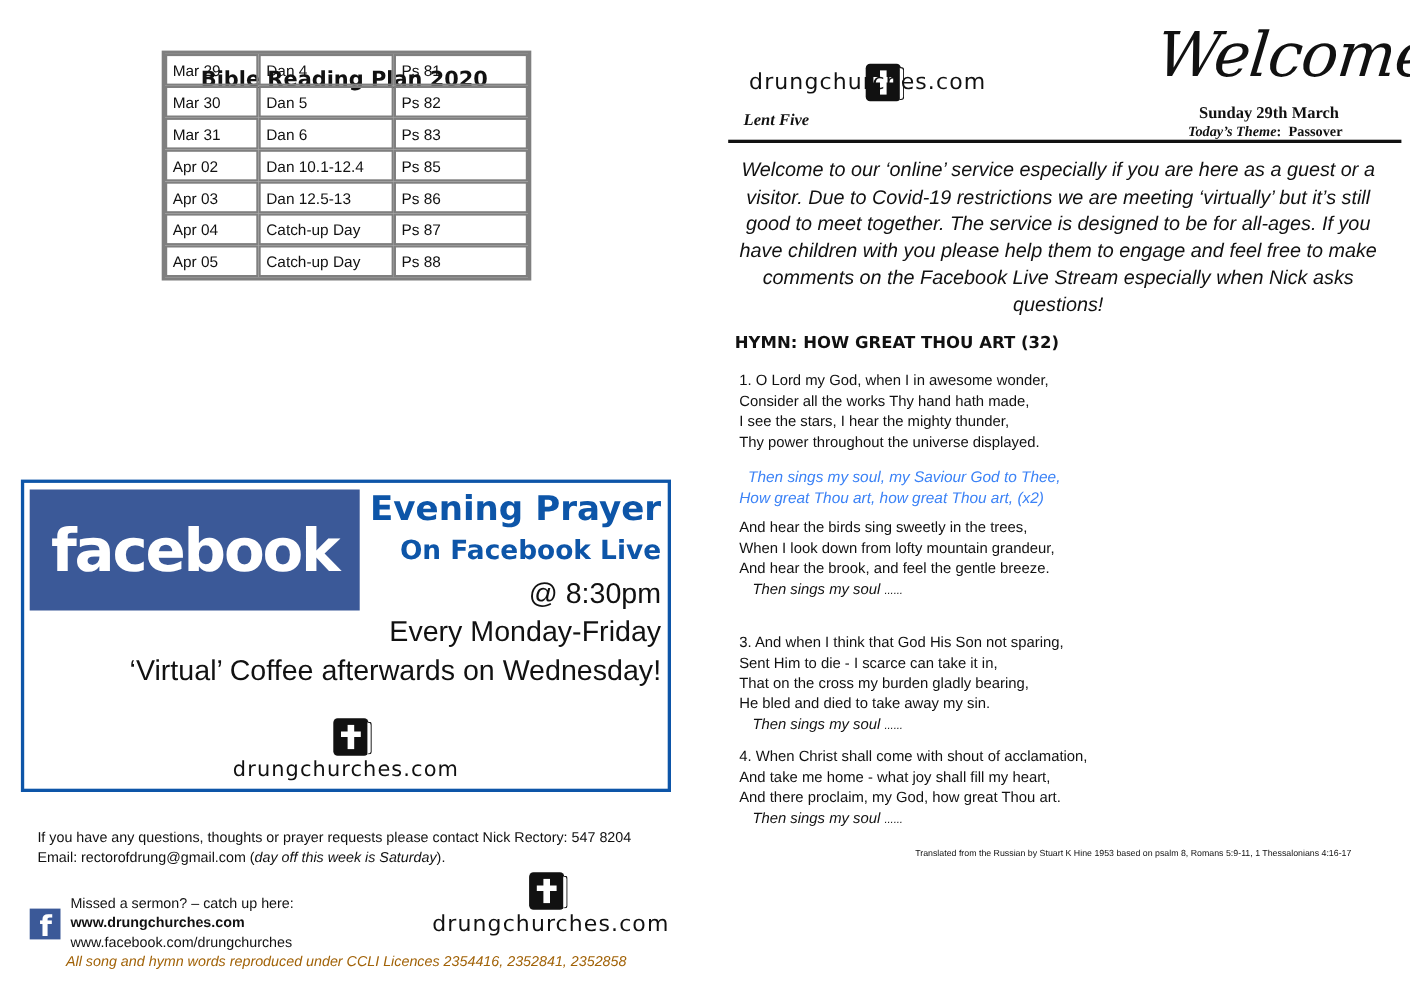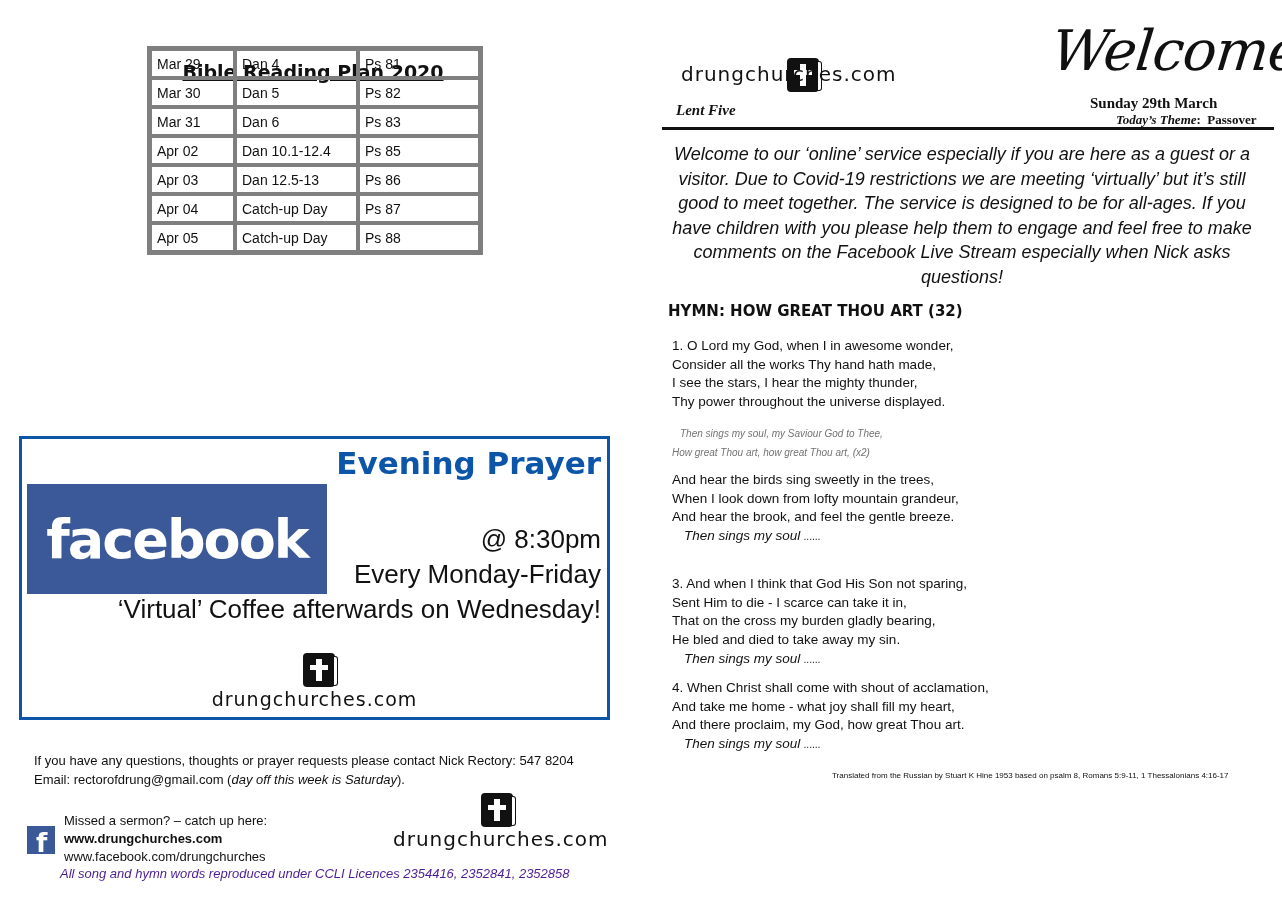--- a/index.html
+++ b/index.html
@@ -11,62 +11,62 @@
   
   #plan-title { left: 148px; top: 20px; width: 330px; text-align: center; font-size: 19px; font-weight: bold; text-decoration: underline; font-family: "DejaVu Sans", sans-serif; color:#111;margin-top:41px; }
   #plan-table { left: 147px; top: 46px; border-collapse: separate; border-spacing: 0; border: 3px solid #7f7f7f; }
   #plan-table td { border: 2px solid #7f7f7f; font-size: 14px; padding: 0 5px; height: 29px; font-family: "Liberation Sans", sans-serif; color:#111; }
   #plan-table td.c0 { width: 85px; }
   #plan-table td.c1 { width: 123px; }
   #plan-table td.c2 { width: 122px; }
 
   
   #fb-box { left: 19px; top: 436px; width: 591px; height: 284px; border: 3px solid #0d55a8; }
-  #fb-logo { left: 5px; top: 6px; width: 300px; height: 110px; background: #3b5998; color: #fff; font-family: "DejaVu Sans", sans-serif; font-weight: bold; font-size: 54px; letter-spacing: -2px; display: flex; align-items: center; justify-content: center; margin-top: 39px; }
+  #fb-logo { left: 5px; top: 6px; width: 300px; height: 110px; background: #3b5998; color: #fff; font-family: "DejaVu Sans", sans-serif; font-weight: bold; font-size: 54px; letter-spacing: -2px; display: flex; align-items: center; justify-content: center; }
   #fb-r1 { right: 6px; top: 6px; color: #0d55a8; font-weight: bold; font-size: 31px; font-family: "DejaVu Sans", sans-serif; white-space: nowrap; }
   #fb-r2 { right: 6px; top: 47px; color: #0d55a8; font-weight: bold; font-size: 24px; font-family: "DejaVu Sans", sans-serif; white-space: nowrap; }
   #fb-r3 { right: 6px; top: 85px; font-size: 26px; color: #111; font-family: "Liberation Sans", sans-serif; white-space: nowrap; }
   #fb-r4 { right: 6px; top: 120px; font-size: 26px; color: #111; font-family: "Liberation Sans", sans-serif; white-space: nowrap; }
   #fb-r5 { right: 6px; top: 155px; font-size: 26px; color: #111; font-family: "Liberation Sans", sans-serif; white-space: nowrap; }
   #fb-bible { left: 281px; top: 214px; }
   #fb-site { left: 0; width: 100%; top: 249px; text-align: center; font-size: 19px; letter-spacing: 1px; font-family: "DejaVu Sans", sans-serif; color:#111; }
 
   .bible-icon { width: 32px; height: 34px; background: #111; border-radius: 4px; position: relative; }
   .bible-icon::after { content: ""; position: absolute; right: -3px; top: 3px; width: 3px; height: 28px; border: 1px solid #111; border-left: none; border-radius: 0 3px 3px 0; background: #fff; }
   .bible-icon .v { position: absolute; left: 13px; top: 6px; width: 6px; height: 22px; background: #fff; }
   .bible-icon .h { position: absolute; left: 7px; top: 12px; width: 18px; height: 5px; background: #fff; }
 
   
   #contact { left: 34px; top: 751px; width: 560px; font-size: 13px; line-height: 19px; font-family: "Liberation Sans", sans-serif; color:#111; }
   #contact i { font-style: italic; }
   #small-fb { left: 27px; top: 826px; width: 28px; height: 28px; background: #3b5998; color: #fff; font-weight: bold; font-size: 26px; font-family: "DejaVu Sans", sans-serif; overflow: hidden; }
   #small-fb span { position: absolute; left: 9px; top: 2px; }
   #missed { left: 64px; top: 812px; font-size: 13px; line-height: 18px; font-family: "Liberation Sans", sans-serif; color:#111; }
   #missed .b { font-weight: bold; }
-  #ccli { left: 60px; top: 866px; font-size: 13px; font-style: italic; font-family: "Liberation Sans", sans-serif; color:#4c1d95; }
+  #ccli { left: 60px; top: 866px; font-size: 13px; font-style: italic; font-family: "Liberation Sans", sans-serif; color:#a16207; }
   #bottom-bible { left: 481px; top: 793px; }
   #bottom-site { left: 393px; top: 827px; font-size: 20px; letter-spacing: 1px; font-family: "DejaVu Sans", sans-serif; color:#111; }
 
   
   #top-bible { left: 787px; top: 24px; }
   #top-site { left: 681px; top: 62px; font-size: 20px; letter-spacing: 1px; font-family: "DejaVu Sans", sans-serif; color:#111; }
   #lent { left: 676px; top: 102px; font-size: 15px; font-weight: bold; font-style: italic; font-family: "Liberation Serif", serif; color:#111; }
   #welcome-title { left: 1052px; top: 18px; font-size: 56px; font-style: italic; font-family: "DejaVu Serif", serif; color: #111; transform: skewX(-6deg); letter-spacing: -1px; }
   #date { left: 1090px; top: 95px; font-size: 15px; font-weight: bold; font-family: "Liberation Serif", serif; color:#111; }
   #theme { left: 1080px; top: 112px; font-size: 13px; font-weight: bold; font-family: "Liberation Serif", serif; color:#111; }
-  #theme i { font-style: italic; margin-left: 36px; }
+  #theme i { font-style: italic; }
   #rule { left: 662px; top: 127px; width: 612px; height: 3px; background: #111; }
 
   #welcome-para { left: 666px; top: 142px; width: 592px; text-align: center; font-size: 18px; line-height: 24.5px; font-style: italic; font-family: "Liberation Sans", sans-serif; color:#111; }
   #hymn-title { left: 668px; top: 302px; font-size: 15px; font-weight: bold; font-family: "DejaVu Sans", sans-serif; color:#111; }
 
   .verse { position: absolute; left: 672px; font-size: 13.5px; line-height: 18.7px; font-family: "Liberation Sans", sans-serif; color:#111; }
   .verse .chorus { font-style: italic; padding-left: 12px; }
   .verse .chorus .dots { font-size: 10px; }
-  #chorus1 { position: absolute; left: 672px; top: 424px; font-size: 10px; line-height: 19px; font-style: italic; font-family: "Liberation Sans", sans-serif; color:#737373; }
+  #chorus1 { position: absolute; left: 672px; top: 424px; font-size: 14px; line-height: 19px; font-style: italic; font-family: "Liberation Sans", sans-serif; color:#3b82f6; }
   #chorus1 .l0 { padding-left: 8px; }
   #v1 { top: 337px; }
   #v2 { top: 471px; }
   #v3 { top: 575px; }
   #v4 { top: 679px; }
   #credit { left: 832px; top: 771px; font-size: 8px; font-family: "Liberation Sans", sans-serif; color:#111; }
 </style>
 </head>
 <body>
 
@@ -107,20 +107,21 @@
         <td class="c0">Apr 05</td>
         <td class="c1">Catch-up Day</td>
         <td class="c2">Ps 88</td>
       </tr>
   </tbody>
 </table>
 
 <div id="fb-box" class="abs">
   <div id="fb-logo" class="abs">facebook</div>
   <div id="fb-r1" class="abs">Evening Prayer</div>
+  <div id="fb-r2" class="abs">On Facebook Live</div>
   <div id="fb-r3" class="abs">@ 8:30pm</div>
   <div id="fb-r4" class="abs">Every Monday-Friday</div>
   <div id="fb-r5" class="abs">‘Virtual’ Coffee  afterwards on Wednesday!</div>
   <div id="fb-bible" class="abs bible-icon">
       <span class="v"></span>
       <span class="h"></span>
     </div>
   <div id="fb-site" class="abs">drungchurches.com</div>
 </div>
 

